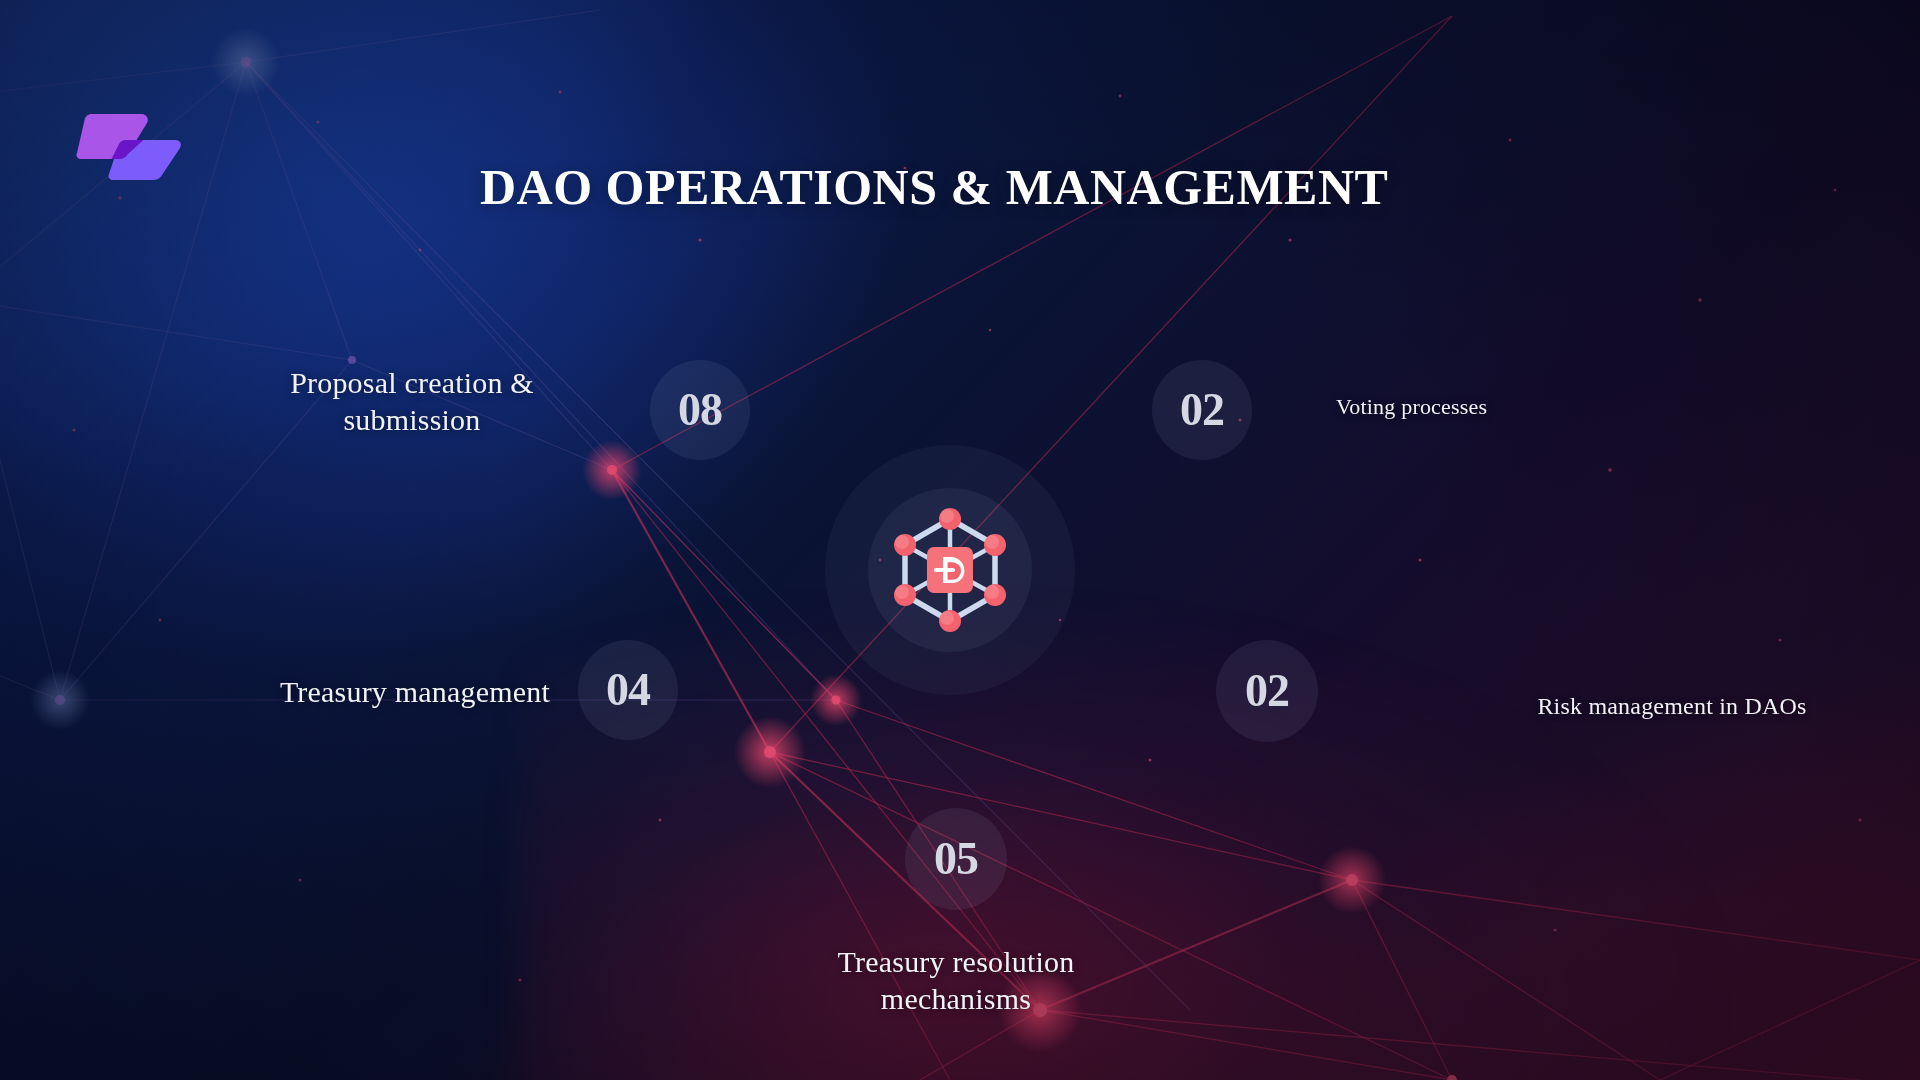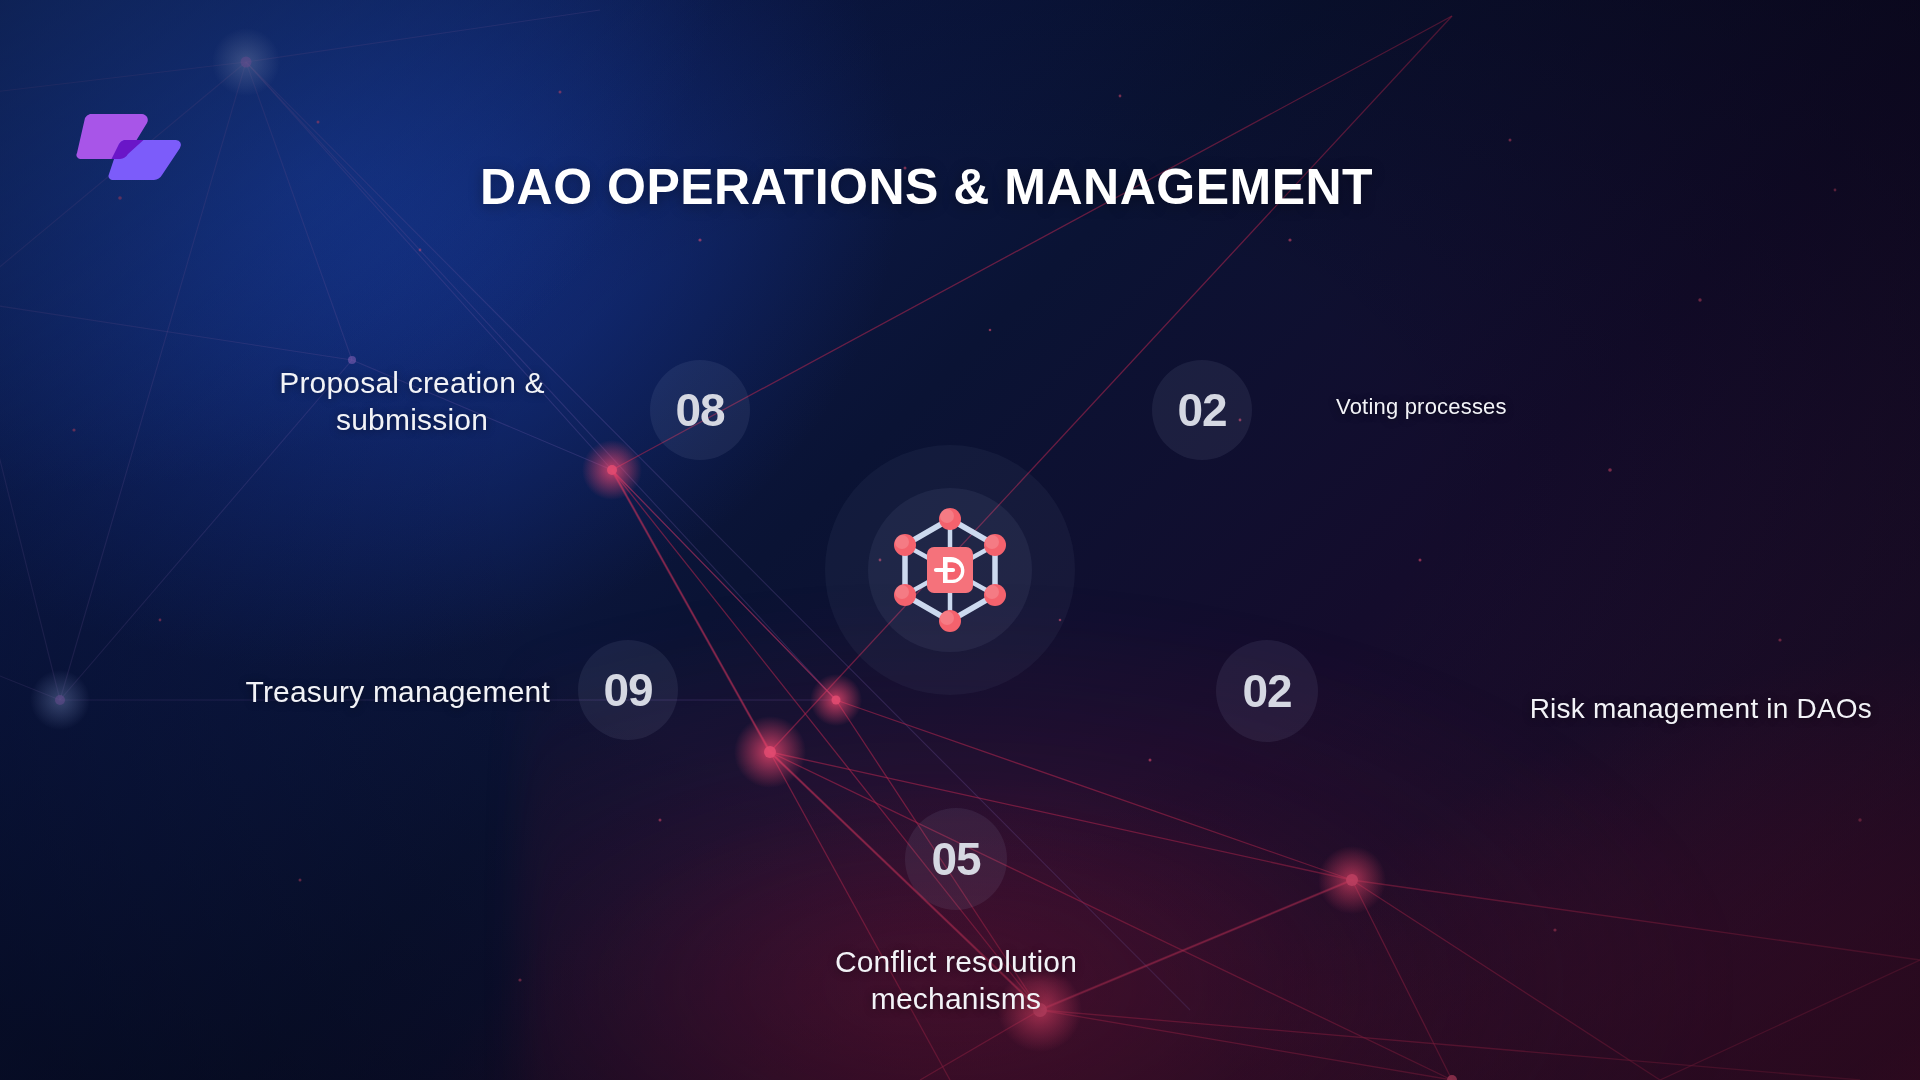--- a/index.html
+++ b/index.html
@@ -11,20 +11,21 @@
   body {
     font-family: "Liberation Sans", sans-serif;
   }
 
   #slide {
     position: relative;
     width: 1920px;
     height: 1080px;
     overflow: hidden;
     background: #c2410c;
+    font-family: Liberation Serif, serif;
   }
 
   
   .bg-base {
     position: absolute;
     inset: 0;
     background:
       radial-gradient(ellipse 1100px 900px at 2% -6%,  #1c46a8 0%, rgba(28,70,168,0.0) 62%),
       radial-gradient(ellipse 900px 750px at 16% 16%,  #16389a 0%, rgba(22,56,154,0.0) 66%),
       radial-gradient(ellipse 1500px 900px at 110% 108%, #6e1030 0%, rgba(110,16,48,0.0) 60%),
@@ -129,21 +130,21 @@
   
   .item-02 .badge      { left: 1152px; top: 360px; width: 100px; height: 100px; font-size: 46px; text-align: center; }
   .item-02 .item-label { left: 1336px; top: 394px; width: 480px; font-size: 22px; text-align: left; }
 
   
   .item-03 .badge      { left: 578px; top: 640px;  width: 100px; height: 100px; font-size: 46px; }
   .item-03 .item-label { left: 130px; top: 674px;  width: 420px; font-size: 30px; text-align: right; }
 
   
   .item-04 .badge      { left: 1216px; top: 640px; width: 102px; height: 102px; font-size: 46px; }
-  .item-04 .item-label { left: 1392px; top: 692px; width: 480px; font-size: 28px; text-align: right; }
+  .item-04 .item-label { left: 1432px; top: 692px; width: 480px; font-size: 24px; text-align: center; }
 
   
   .item-05 .badge      { left: 905px; top: 808px;  width: 102px; height: 102px; font-size: 46px; }
   .item-05 .item-label { left: 766px; top: 944px;  width: 380px; font-size: 30px; text-align: center; }
 </style>
 </head>
 <body>
 
 <div id="slide">
 
@@ -328,28 +329,28 @@
     <div class="item-label" style="white-space: pre-line;">Proposal creation &amp;
 submission</div>
   </div>
 
   <div class="item item-02">
     <div class="badge">02</div>
     <div class="item-label" style="white-space: pre-line;">Voting processes</div>
   </div>
 
   <div class="item item-03">
-    <div class="badge">09</div>
+    <div class="badge">04</div>
     <div class="item-label" style="white-space: pre-line;">Treasury management</div>
   </div>
 
   <div class="item item-04">
     <div class="badge">02</div>
     <div class="item-label" style="white-space: pre-line;">Risk management in DAOs</div>
   </div>
 
   <div class="item item-05">
     <div class="badge">05</div>
-    <div class="item-label" style="white-space: pre-line;">Conflict resolution
+    <div class="item-label" style="white-space: pre-line;">Treasury resolution
 mechanisms</div>
   </div>
 
 </div>
 
 </body></html>

